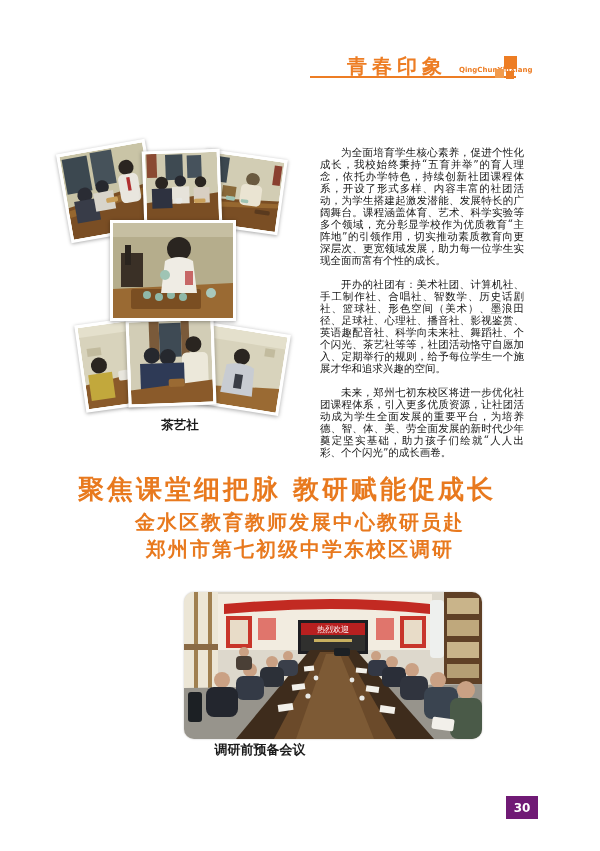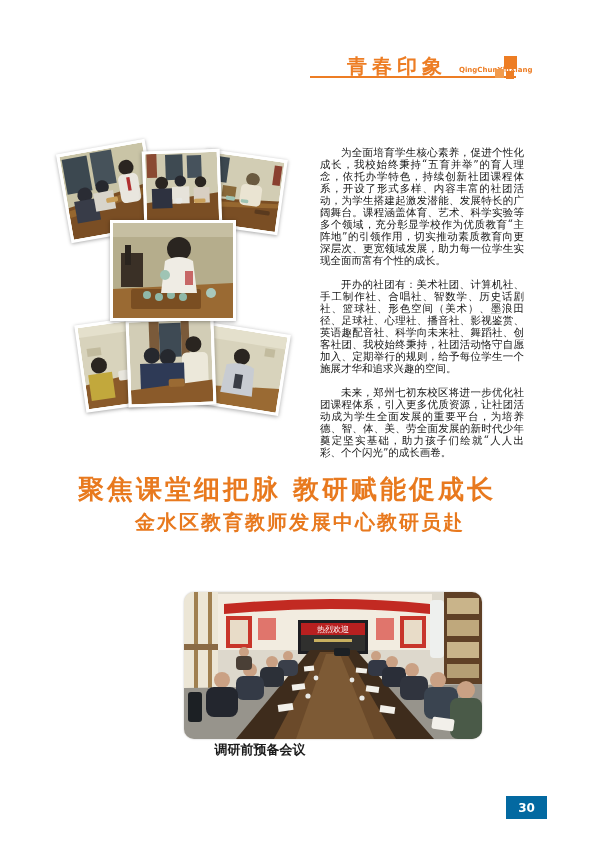--- a/index.html
+++ b/index.html
@@ -77,22 +77,22 @@
     border-radius:10px; overflow:hidden; box-shadow:0 0 2px rgba(0,0,0,.25);margin-left:40px;
   }
   .meeting svg{display:block; width:100%; height:100%;}
   .meeting-caption{
     position:absolute; left:0; top:741px; width:520px;
     text-align:center; font-size:13px; font-weight:bold; color:#1a1a1a;
   }
 
   
   .page-badge{
-    position:absolute; left:506px; top:796px; width:41px; height:23px;
-    background:#0369a1; color:#fff; font-size:12px; font-weight:bold;
+    position:absolute; left:506px; top:796px; width:32px; height:23px;
+    background:#701a75; color:#fff; font-size:12px; font-weight:bold;
     display:flex; align-items:center; justify-content:center;
   }
 </style>
 </head>
 <body>
 
 <div class="page">
 
   <div class="hdr-line"></div>
   <div class="hdr-title">青春印象</div>
@@ -223,29 +223,31 @@
           <rect x="58" y="14" width="10" height="8" fill="#c2bb9e"></rect>
           <polygon points="0,60 78,52 78,76 0,76" fill="#9a6a33"></polygon>
           <circle cx="36" cy="26" r="8" fill="#2a2520"></circle>
           <path d="M22 36 Q36 30 50 36 L52 64 L20 64 Z" fill="#c8ccd2"></path>
           <rect x="32" y="44" width="8" height="14" fill="#3a3e46"></rect>
         </svg>
       </div>
     </div>
   </div>
 
+  <div class="collage-caption">茶艺社</div>
 
   <div class="body-col">
     <p>为全面培育学生核心素养，促进个性化成长，我校始终秉持“五育并举”的育人理念，依托办学特色，持续创新社团课程体系，开设了形式多样、内容丰富的社团活动，为学生搭建起激发潜能、发展特长的广阔舞台。课程涵盖体育、艺术、科学实验等多个领域，充分彰显学校作为优质教育“主阵地”的引领作用，切实推动素质教育向更深层次、更宽领域发展，助力每一位学生实现全面而富有个性的成长。</p>
-    <p>开办的社团有：美术社团、计算机社、手工制作社、合唱社、智数学、历史话剧社、篮球社、形色空间（美术）、墨浪田径、足球社、心理社、播音社、影视鉴赏、英语趣配音社、科学向未来社、舞蹈社、创客社团、我校始终秉持，社团活动恪守自愿加入、定期举行的规则，给予每位学生一个施展才华和追求兴趣的空间。</p>
+    <p>开办的社团有：美术社团、计算机社、手工制作社、合唱社、智数学、历史话剧社、篮球社、形色空间（美术）、墨浪田径、足球社、心理社、播音社、影视鉴赏、英语趣配音社、科学向未来社、舞蹈社、个个闪光、茶艺社等等，社团活动恪守自愿加入、定期举行的规则，给予每位学生一个施展才华和追求兴趣的空间。</p>
     <p>未来，郑州七初东校区将进一步优化社团课程体系，引入更多优质资源，让社团活动成为学生全面发展的重要平台，为培养德、智、体、美、劳全面发展的新时代少年奠定坚实基础，助力孩子们绘就“人人出彩、个个闪光”的成长画卷。</p>
   </div>
 
   <div class="art2-title">聚焦课堂细把脉  教研赋能促成长</div>
   <div class="art2-sub art2-sub1">金水区教育教师发展中心教研员赴</div>
+  <div class="art2-sub art2-sub2">郑州市第七初级中学东校区调研</div>
 
   <div class="meeting">
     <svg viewBox="0 0 298 147" preserveAspectRatio="none">
 
       <rect x="0" y="0" width="298" height="147" fill="#ddd8cc"></rect>
 
       <rect x="0" y="0" width="34" height="96" fill="#ece6d6"></rect>
       <rect x="10" y="0" width="4" height="96" fill="#a08050"></rect>
       <rect x="24" y="0" width="4" height="96" fill="#a08050"></rect>
       <rect x="0" y="52" width="34" height="6" fill="#8a6a45"></rect>

